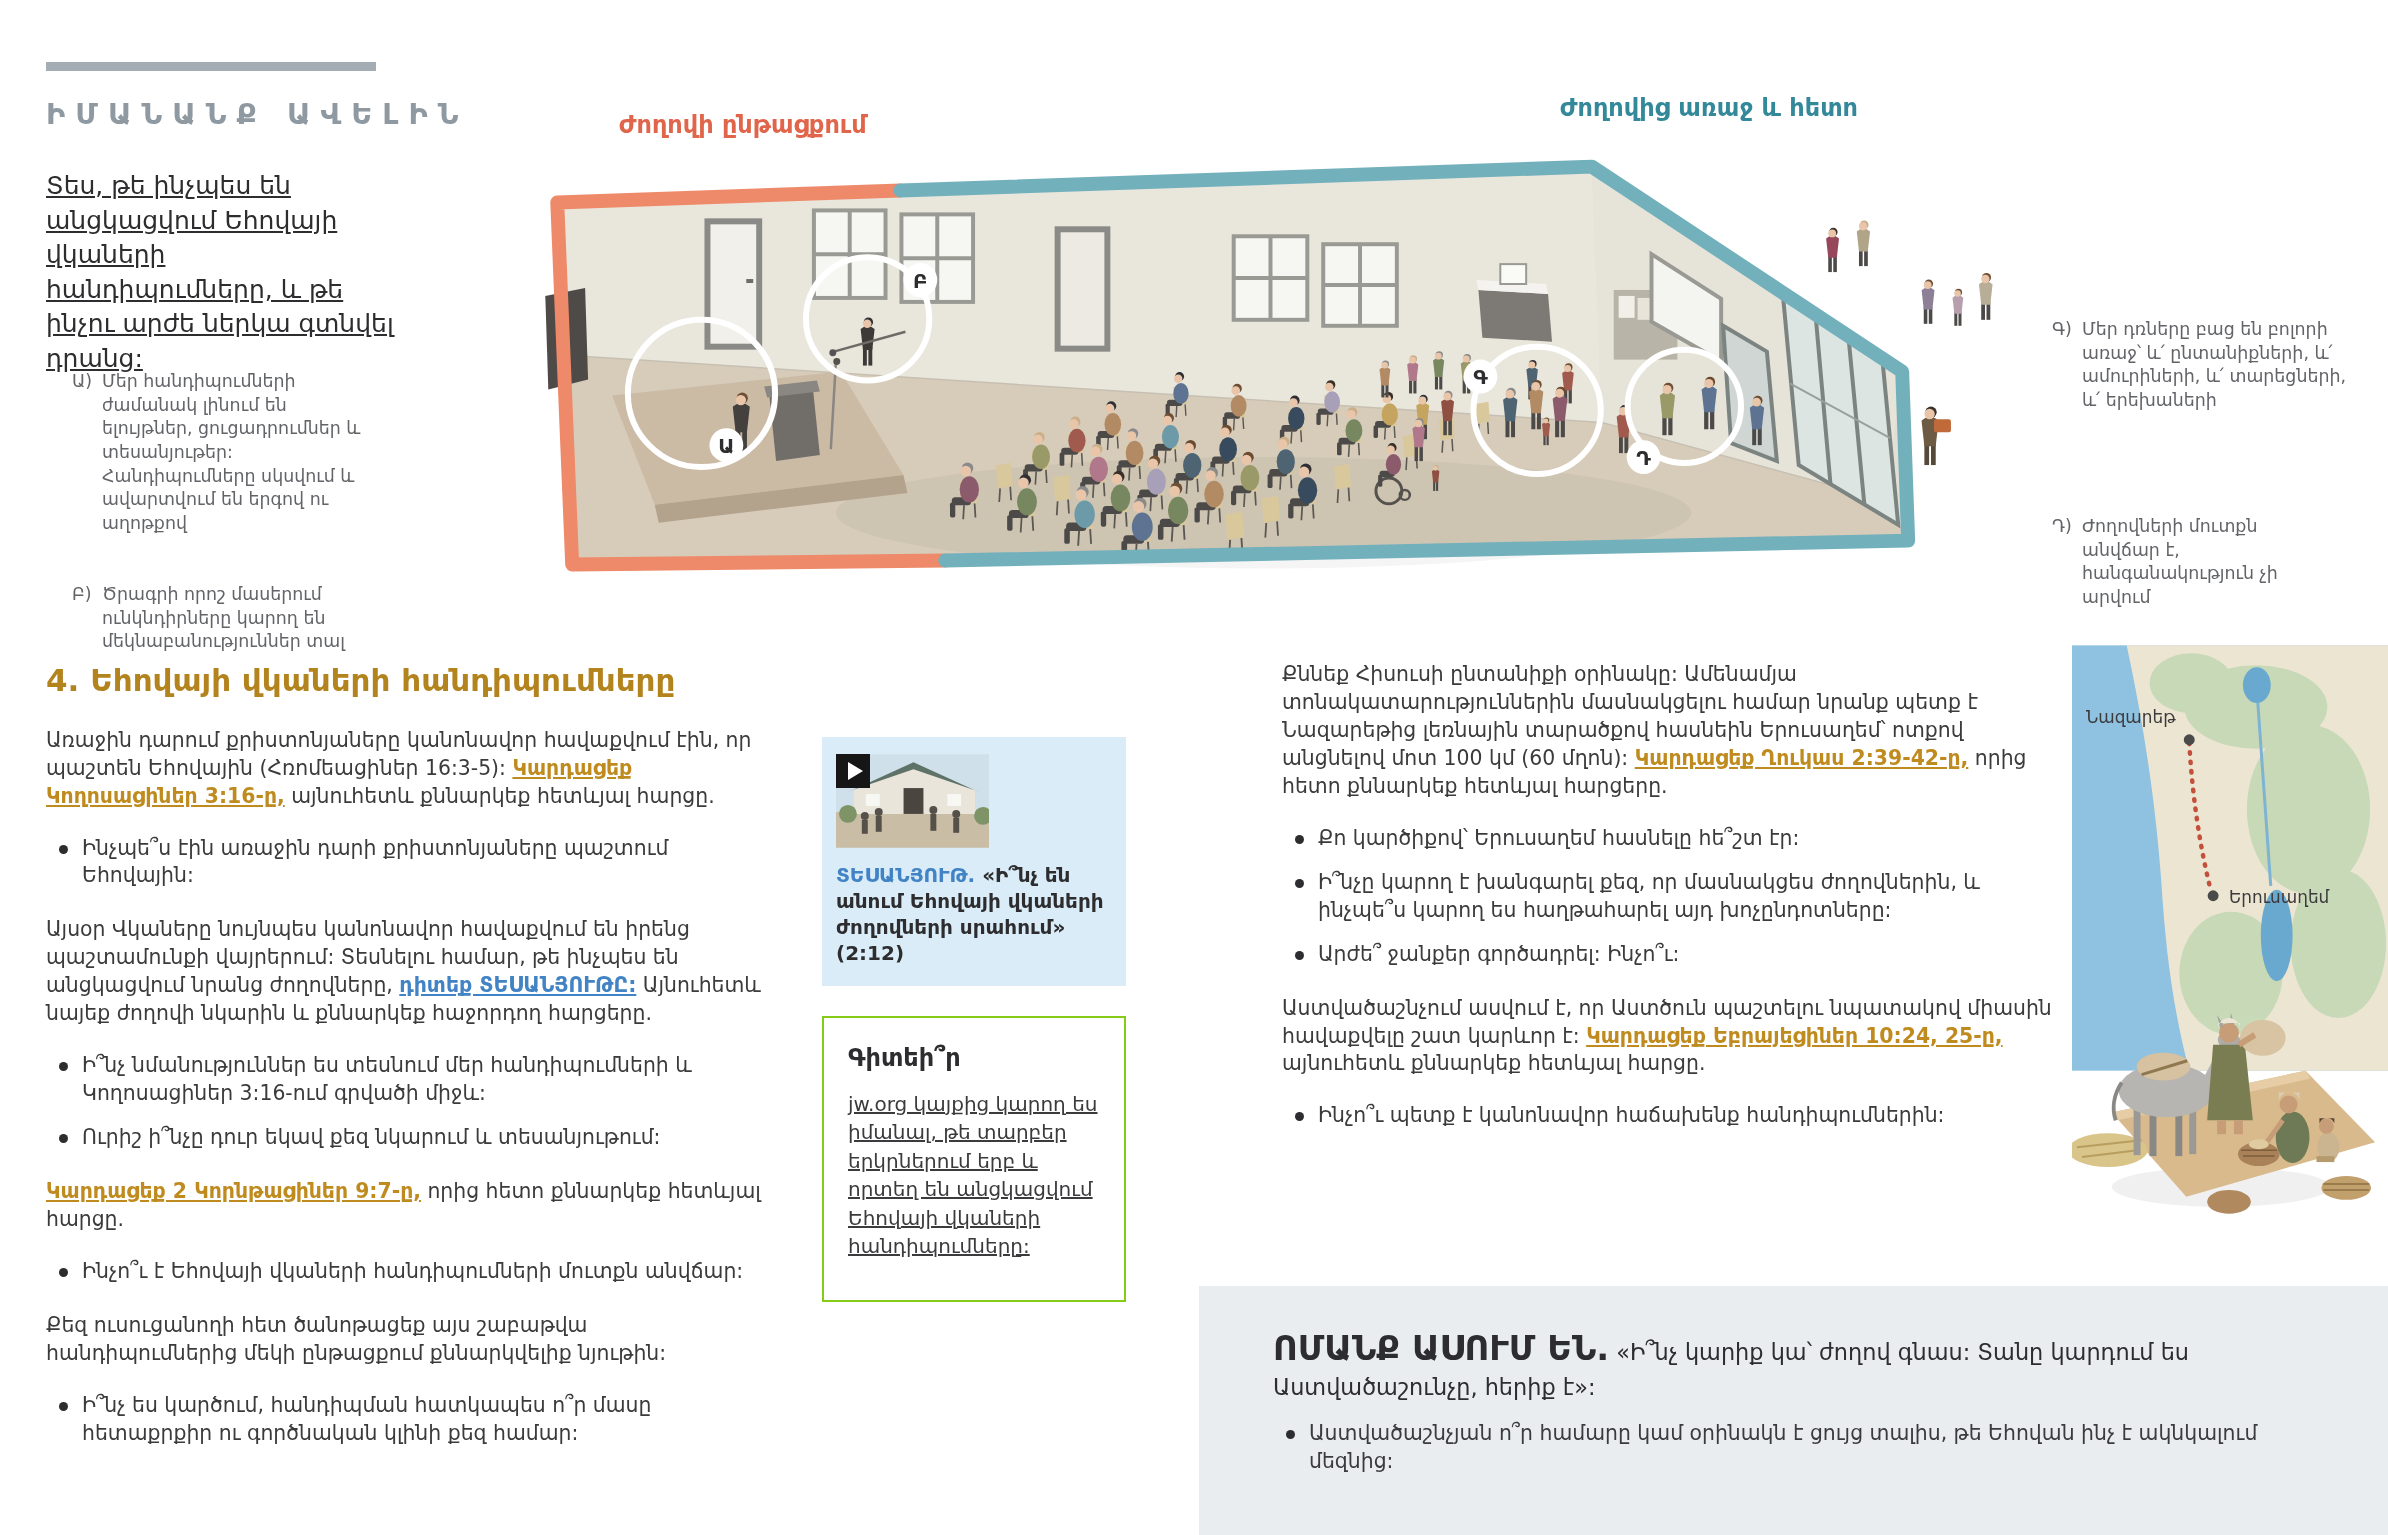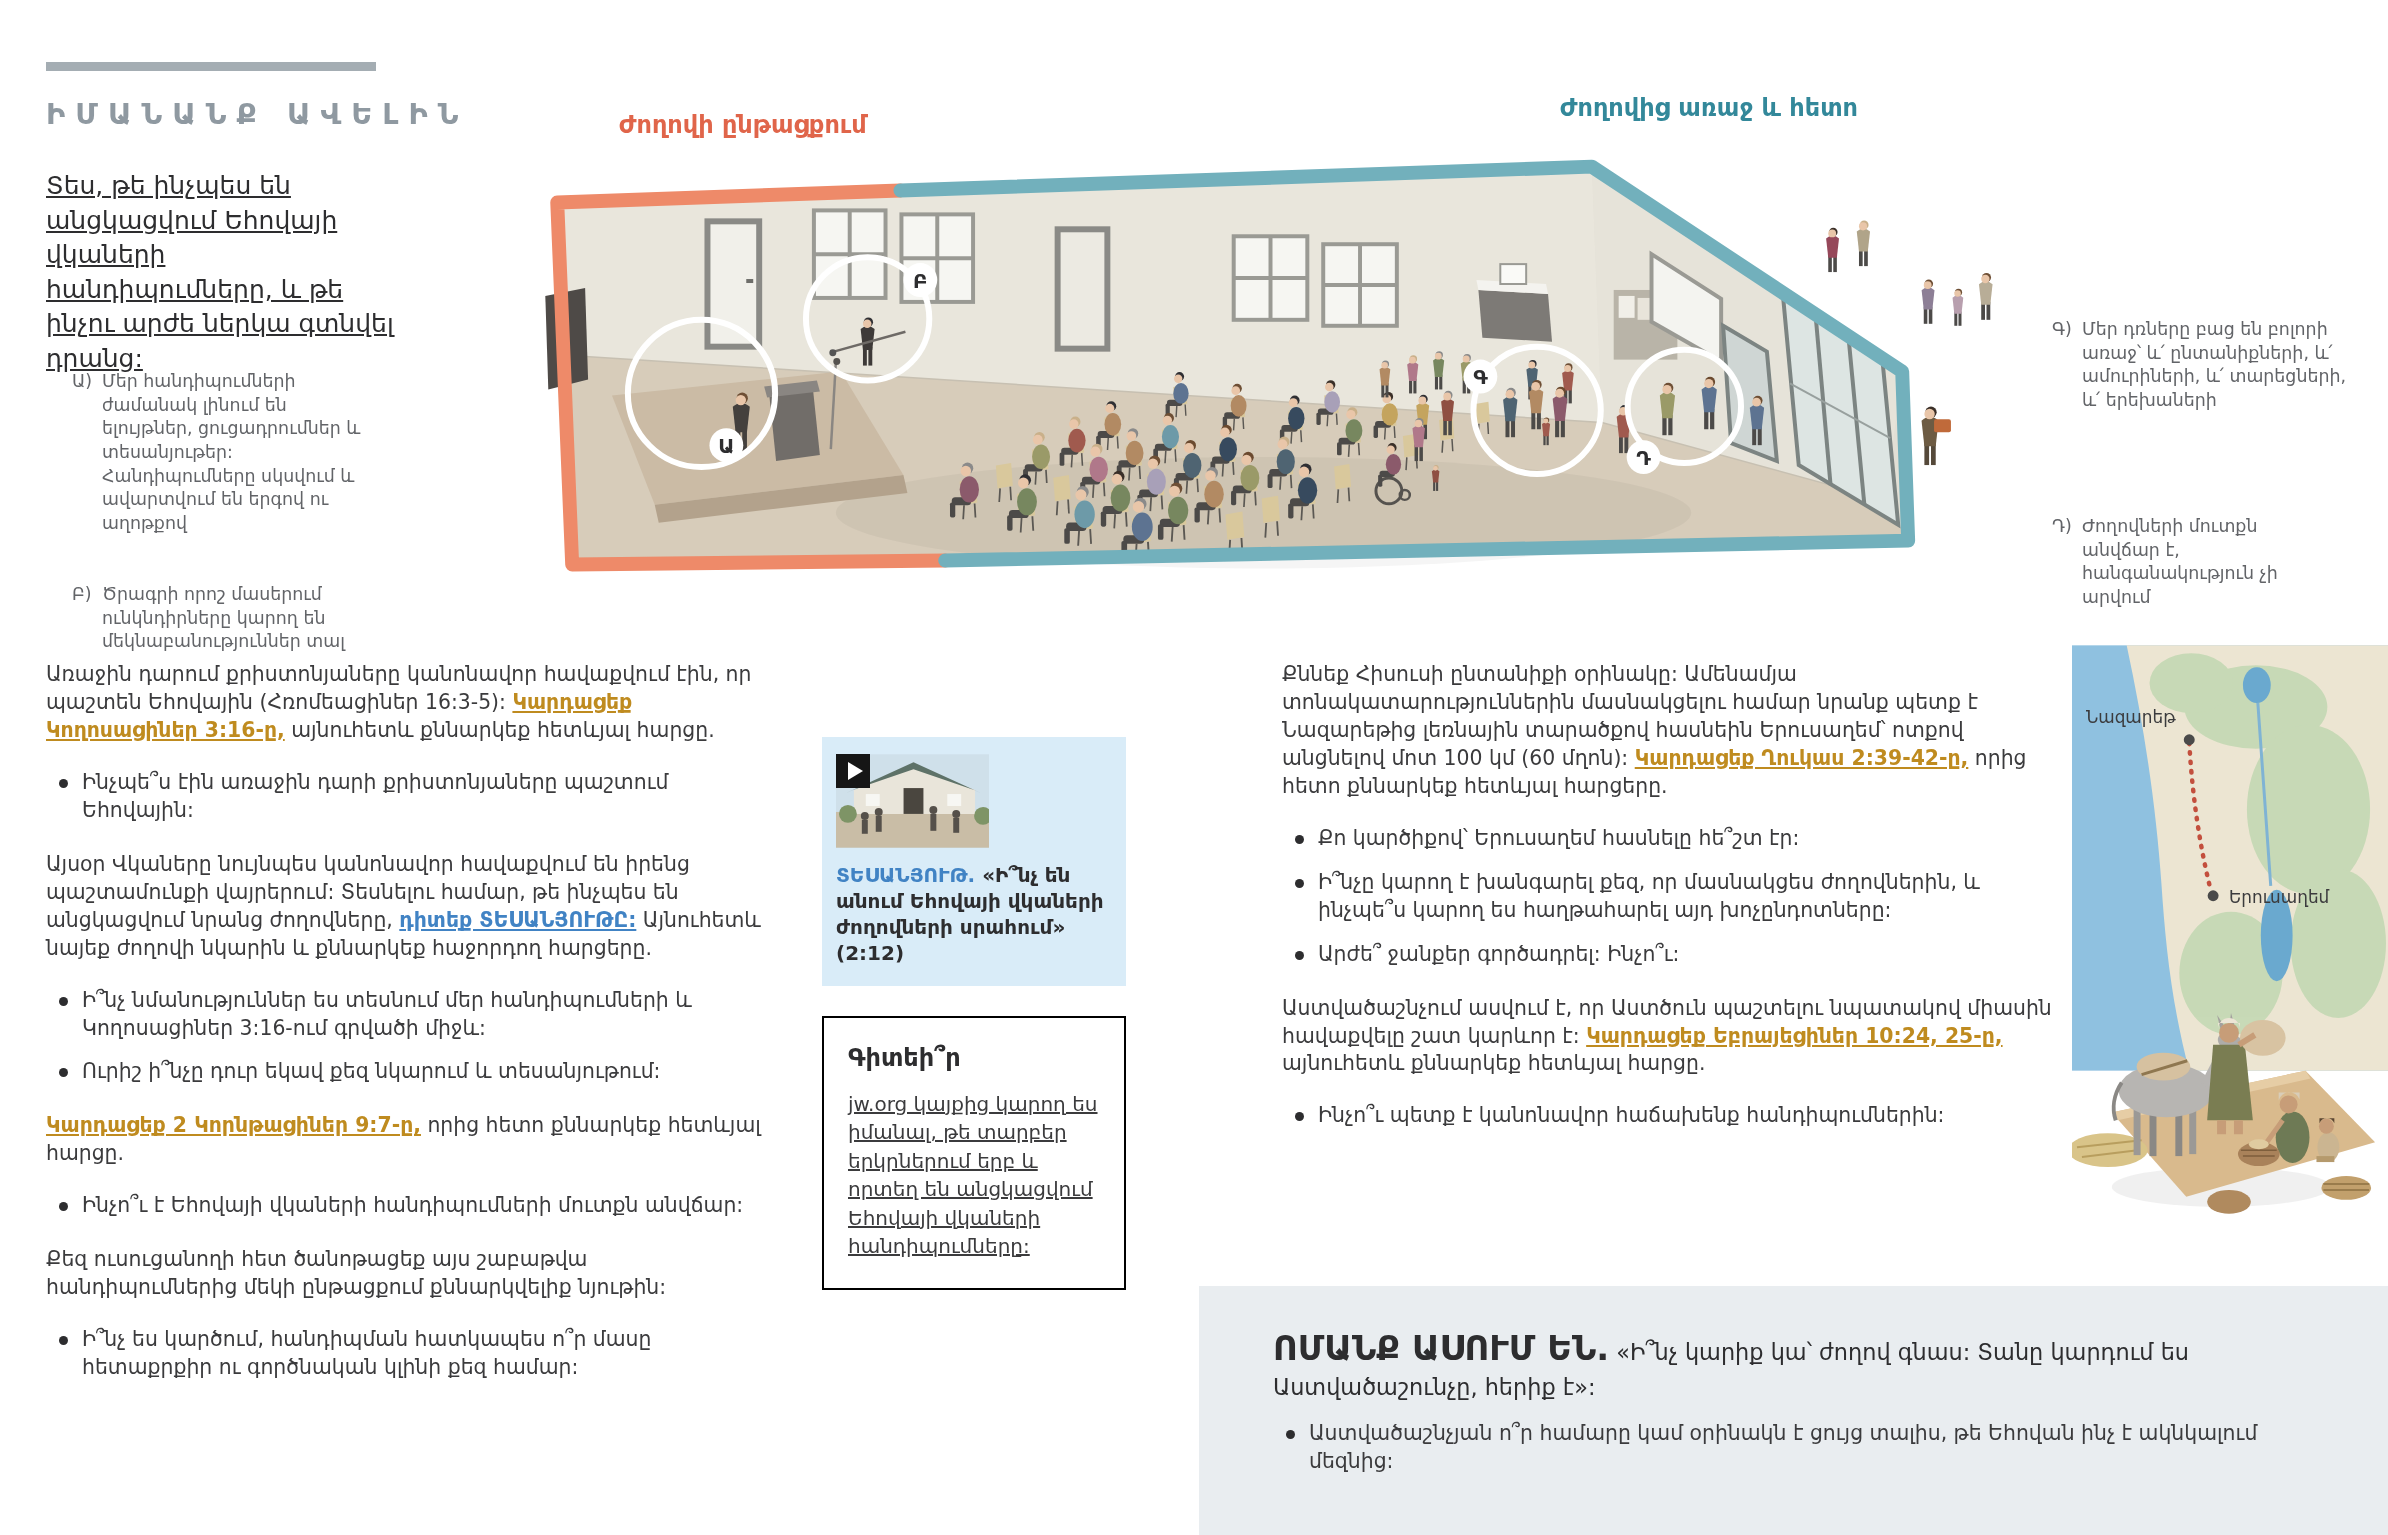--- a/index.html
+++ b/index.html
@@ -35,21 +35,21 @@
   ul.blist li{position:relative;padding-left:36px;margin:0 0 16px 0;font-size:20.4px;line-height:1.37;}
   ul.blist li::before{content:"";position:absolute;left:13px;top:10px;width:9px;height:9px;border-radius:50%;background:#2d2d2f;}
   
   .mid{position:absolute;left:822px;top:719px;width:304px;z-index:2;}
   .videobox{background:#d9ecf8;padding:17px 18px 20px 14px;margin-top:18px;}
   .thumb{position:relative;width:153px;height:94px;}
   .playbtn{position:absolute;left:0;top:0;width:34px;height:34px;background:#161616;display:flex;align-items:center;justify-content:center;cursor:pointer;}
   .playbtn .tri{width:0;height:0;border-left:15px solid #fff;border-top:9px solid transparent;border-bottom:9px solid transparent;margin-left:4px;}
   .vcaption{margin-top:14px;font-size:20px;font-weight:bold;line-height:1.3;color:#2d2d2f;}
   .vcaption .vlabel{color:#4183c4;}
-  .know{margin-top:30px;background:#fff;border:2px solid #000000;padding:26px 22px 28px 24px;}
+  .know{margin-top:30px;background:#fff;border:2px solid #84cc16;padding:26px 22px 40px 24px;}
   .know .ktitle{font-size:24px;font-weight:bold;color:#2d2d2f;margin:0 0 18px 0;}
   .know .ktext{font-size:20px;line-height:1.42;color:#3b3b3d;text-decoration:underline;}
   
   .somesay{position:absolute;left:1199px;top:1286px;width:1189px;height:250px;background:#e9edf0;z-index:2;}
   .somesay-inner{padding:40px 50px 0 74px;}
   .ss-line{font-size:22.4px;line-height:1.35;color:#2d2d2f;margin-bottom:18px;}
   .ss-line .ss-label{font-weight:bold;font-size:34px;}
   .somesay ul.blist li{margin-bottom:0;font-size:20.4px;}
   svg{display:block;}
   svg text{font-family:"DejaVu Sans","Liberation Sans",sans-serif;}
@@ -552,20 +552,21 @@
       </g>
 
       <g fill="none" stroke-linejoin="round" stroke-linecap="round">
         <polyline points="410,468 35,472 20,108 365,96" stroke="#ee8a69" stroke-width="14"></polyline>
         <polyline points="365,96 1060,72 1372,278 1378,448 410,468" stroke="#72b0bc" stroke-width="14"></polyline>
       </g>
     </svg>
   </div>
 
   <div class="col4">
+    <h2 class="gold">4. Եհովայի վկաների հանդիպումները</h2>
     <p class="body-p"><span>Առաջին դարում քրիստոնյաները կանոնավոր հավաքվում էին, որ պաշտեն Եհովային (Հռոմեացիներ 16:3-5): </span><span class="slink">Կարդացեք Կողոսացիներ 3:16-ը,</span><span> այնուհետև քննարկեք հետևյալ հարցը.</span></p>
     <ul class="blist">
       <li>Ինչպե՞ս էին առաջին դարի քրիստոնյաները պաշտում Եհովային:</li>
     </ul>
     <p class="body-p"><span>Այսօր Վկաները նույնպես կանոնավոր հավաքվում են իրենց պաշտամունքի վայրերում: Տեսնելու համար, թե ինչպես են անցկացվում նրանց ժողովները, </span><span class="blink">դիտեք ՏԵՍԱՆՅՈՒԹԸ:</span><span> Այնուհետև նայեք ժողովի նկարին և քննարկեք հաջորդող հարցերը.</span></p>
     <ul class="blist">
       <li>Ի՞նչ նմանություններ ես տեսնում մեր հանդիպումների և Կողոսացիներ 3:16-ում գրվածի միջև:</li>
       <li>Ուրիշ ի՞նչը դուր եկավ քեզ նկարում և տեսանյութում:</li>
     </ul>
     <p class="body-p"><span class="slink">Կարդացեք 2 Կորնթացիներ 9:7-ը,</span><span> որից հետո քննարկեք հետևյալ հարցը.</span></p>

